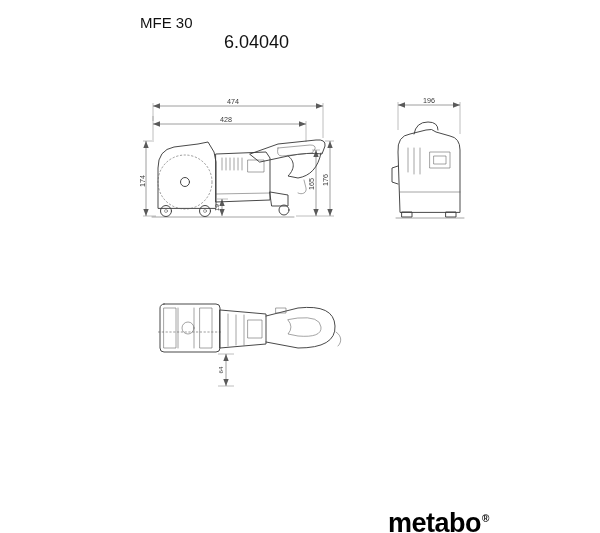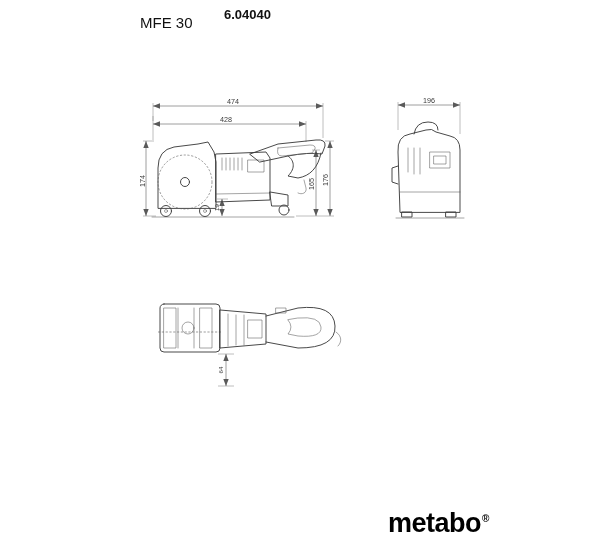--- a/index.html
+++ b/index.html
@@ -1,19 +1,19 @@
 <!DOCTYPE html>
 <html><head>
 <meta charset="utf-8">
 <style>
   html,body{margin:0;padding:0;background:#f6f6f6;}
   .page{position:relative;width:600px;height:533px;background:#ffffff;
         font-family:"Liberation Sans",sans-serif;overflow:hidden;margin:0 auto;}
   .hdr-model{position:absolute;left:140px;top:14px;font-size:15px;font-weight:500;color:#111;}
-  .hdr-order{position:absolute;left:224px;top:7px;font-size:13px;font-weight:700;color:#111;}
+  .hdr-order{position:absolute;left:224px;top:32px;font-size:18px;font-weight:400;color:#111;}
   .drawing{position:absolute;}
   .logo{position:absolute;left:388px;top:508px;font-size:27px;font-weight:800;
         letter-spacing:-0.5px;color:#000;}
   .logo .reg{font-size:10px;font-weight:700;vertical-align:super;margin-left:1px;}
   
   .m  {stroke:#3f3f3f;stroke-width:.95;fill:none;stroke-linejoin:round;stroke-linecap:round;}
   .mt {stroke:#5a5a5a;stroke-width:.55;fill:none;stroke-linejoin:round;stroke-linecap:round;}
   .md {stroke:#5a5a5a;stroke-width:.6;fill:none;stroke-dasharray:2.2 1.6;}
   .dim{stroke:#6a6a6a;stroke-width:.65;fill:none;}
   .ext{stroke:#8a8a8a;stroke-width:.55;fill:none;}

